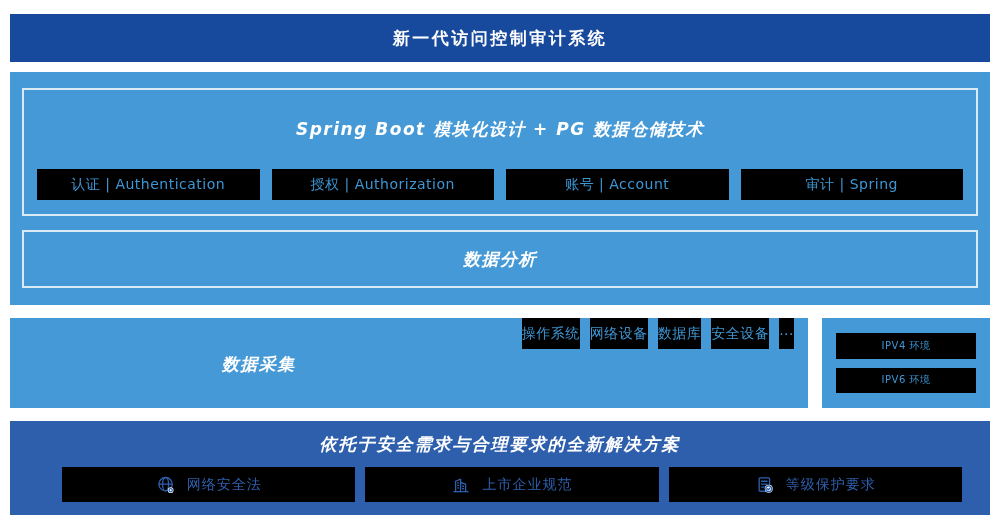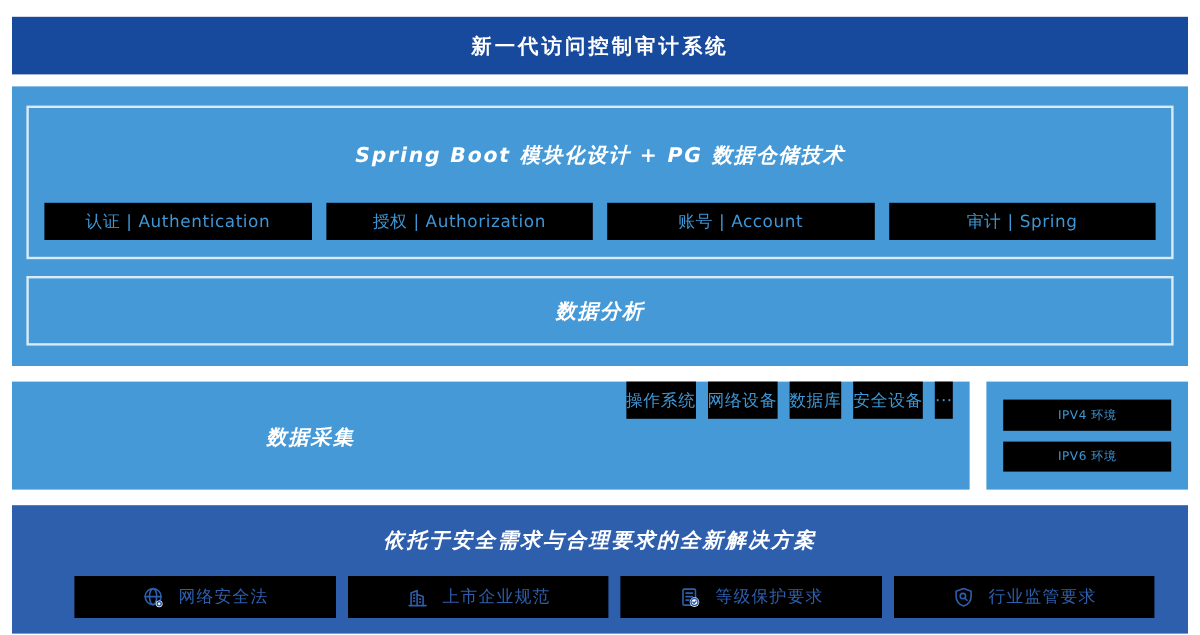--- a/index.html
+++ b/index.html
@@ -54,21 +54,21 @@
   .collect .sec-title{flex:1;display:flex;align-items:center;justify-content:center;padding-top:2px;}
   .collect .chip-row{padding:0 14px 18px;gap:10px;}
   .env{
     width:168px;background:#4599D6;box-sizing:border-box;
     padding:15px 14px;display:flex;flex-direction:column;gap:9px;
   }
   .env .chip{font-size:10px;}
 
   
   .solution{
-    margin:13px 10px 17px;height:107px;background:#2E5FAD;
+    margin:13px 10px 17px;height:94px;background:#2E5FAD;
     display:flex;flex-direction:column;box-sizing:border-box;
   }
   .solution .sec-title{flex:1;display:flex;align-items:center;justify-content:center;letter-spacing:2px;}
   .solution .chip-row{height:35px;padding:0 28px 13px 52px;gap:10px;text-decoration:underline;}
   .solution .chip{color:#2E5FAD;gap:11px;letter-spacing:1px;}
   .icon{width:20px;height:20px;display:inline-flex;flex:0 0 auto;}
   .icon svg{width:20px;height:20px;display:block;}
 </style>
 </head>
 <body>
@@ -160,29 +160,17 @@
             <circle cx="16.5" cy="16.5" r="4.8" fill="#fff"></circle>
             <g fill="none" stroke="#2E5FAD" stroke-width="1.5" stroke-linecap="round" stroke-linejoin="round">
               <circle cx="16.5" cy="16.5" r="3.5"></circle>
               <path d="M14.9 16.5l1.2 1.2 2-2.2"></path>
             </g>
           </svg>
         </span>
         <span>等级保护要求</span>
       </div>
 
-      <div class="chip">
-        <span class="icon">
-          <svg viewBox="0 0 24 24">
-            <g fill="none" stroke="#2E5FAD" stroke-width="1.6" stroke-linecap="round" stroke-linejoin="round">
-              <path d="M12 3l7.5 2.6v5.2c0 4.6-3 7.9-7.5 9.7-4.5-1.8-7.5-5.1-7.5-9.7V5.6z"></path>
-              <circle cx="11.3" cy="10.5" r="2.7"></circle>
-              <path d="M13.3 12.6l2.1 2.1"></path>
-            </g>
-          </svg>
-        </span>
-        <span>行业监管要求</span>
-      </div>
 
     </div>
   </section>
 
 </div>
 
 </body></html>

